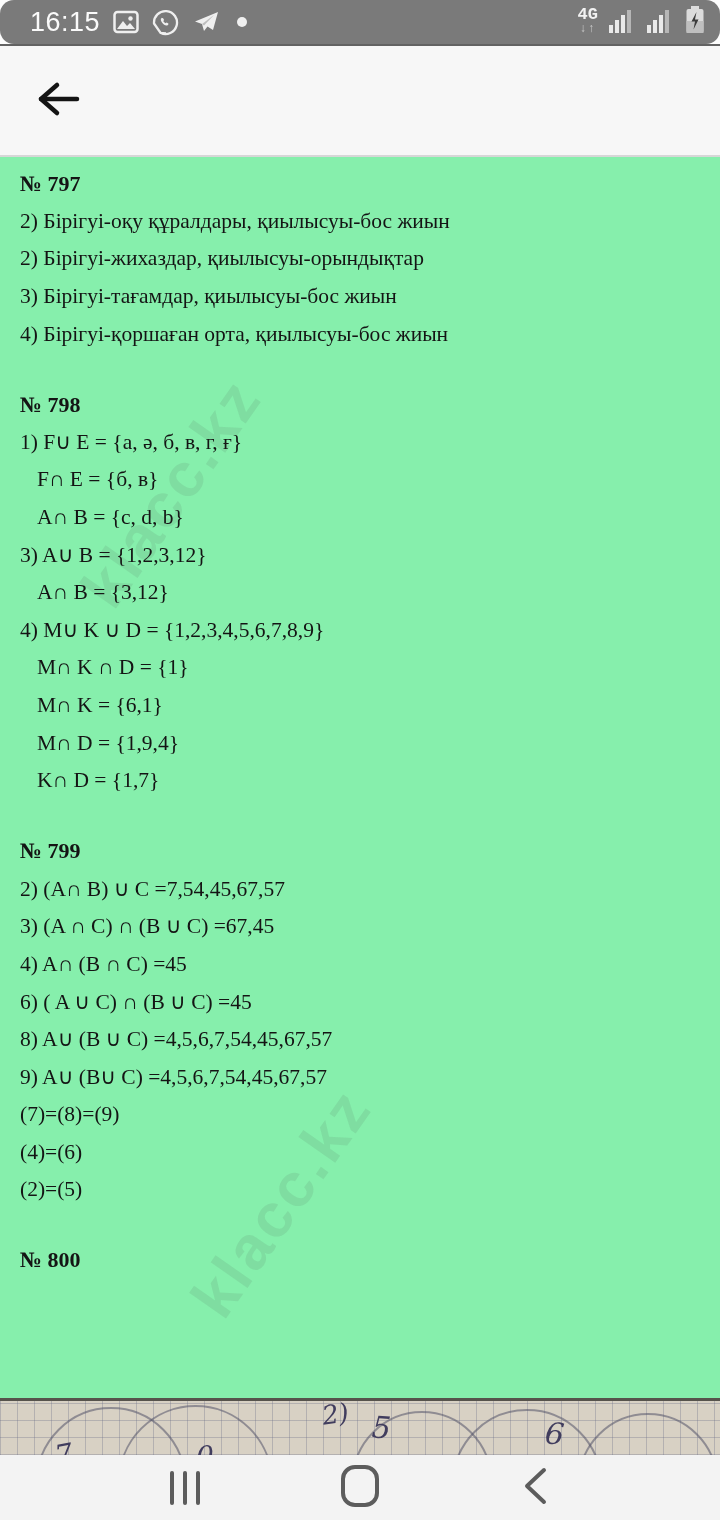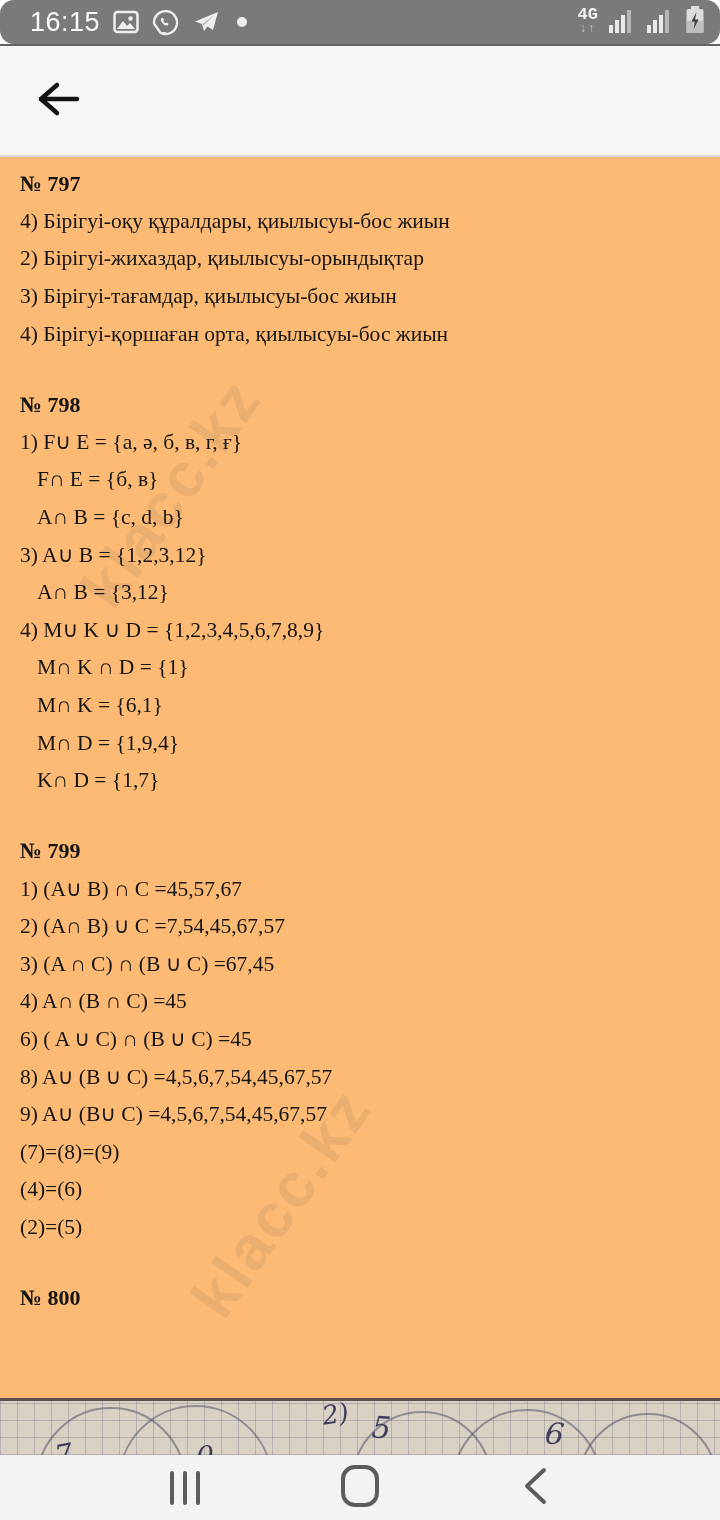--- a/index.html
+++ b/index.html
@@ -37,21 +37,21 @@
   }
   .back-btn {
     margin-left:30px; width:56px; height:56px;
     display:flex; align-items:center; justify-content:center;
     cursor:pointer; background:transparent; border:none;
   }
 
   
   .content {
     position:absolute; top:157px; left:0; width:720px; height:1241px;
-    background:#fdba74; overflow:hidden;
+    background:#86efac; overflow:hidden;
     padding:8px 18px 0 20px;
     font-family:"Liberation Serif", serif;
     color:#141414;
   }
   .doc-section { margin-top:33px; }
   .doc-section:first-child { margin-top:0; }
   .doc-title { height:37.6px; display:flex; align-items:center; font-weight:bold; font-size:22px; }
   .doc-line { height:37.6px; display:flex; align-items:center; font-size:21.5px; white-space:nowrap; }
   .doc-line.indent { padding-left:17px; }
 
@@ -162,41 +162,40 @@
           <line x1="6" y1="20" x2="42" y2="20" stroke="#141414" stroke-width="4.5" stroke-linecap="round"></line>
         </svg>
       </span>
     </button>
   </div>
 
   <div class="content">
     <div id="doc-sections">
         <div class="doc-section">
           <div class="doc-title">№ 797</div>
-          <div class="doc-line">4) Бірігуі-оқу құралдары, қиылысуы-бос жиын</div>
+          <div class="doc-line">2) Бірігуі-оқу құралдары, қиылысуы-бос жиын</div>
           <div class="doc-line">2) Бірігуі-жихаздар, қиылысуы-орындықтар</div>
           <div class="doc-line">3) Бірігуі-тағамдар, қиылысуы-бос жиын</div>
           <div class="doc-line">4) Бірігуі-қоршаған орта, қиылысуы-бос жиын</div>
         </div>
         <div class="doc-section">
           <div class="doc-title">№ 798</div>
           <div class="doc-line">1) F∪ E = {а, ә, б, в, г, ғ}</div>
           <div class="doc-line indent">F∩ E = {б, в}</div>
           <div class="doc-line indent">A∩ B = {c, d, b}</div>
           <div class="doc-line">3) A∪ B = {1,2,3,12}</div>
           <div class="doc-line indent">A∩ B = {3,12}</div>
           <div class="doc-line">4) M∪ K ∪ D = {1,2,3,4,5,6,7,8,9}</div>
           <div class="doc-line indent">M∩ K ∩ D = {1}</div>
           <div class="doc-line indent">M∩ K = {6,1}</div>
           <div class="doc-line indent">M∩ D = {1,9,4}</div>
           <div class="doc-line indent">K∩ D = {1,7}</div>
         </div>
         <div class="doc-section">
           <div class="doc-title">№ 799</div>
-          <div class="doc-line">1) (A∪ B) ∩ C =45,57,67</div>
           <div class="doc-line">2) (A∩ B) ∪ C =7,54,45,67,57</div>
           <div class="doc-line">3) (A ∩ C) ∩ (B ∪ C) =67,45</div>
           <div class="doc-line">4) A∩ (B ∩ C) =45</div>
           <div class="doc-line">6) ( A ∪ C) ∩ (B ∪ C) =45</div>
           <div class="doc-line">8) A∪ (B ∪ C) =4,5,6,7,54,45,67,57</div>
           <div class="doc-line">9) A∪ (B∪ C) =4,5,6,7,54,45,67,57</div>
           <div class="doc-line">(7)=(8)=(9)</div>
           <div class="doc-line">(4)=(6)</div>
           <div class="doc-line">(2)=(5)</div>
         </div>

